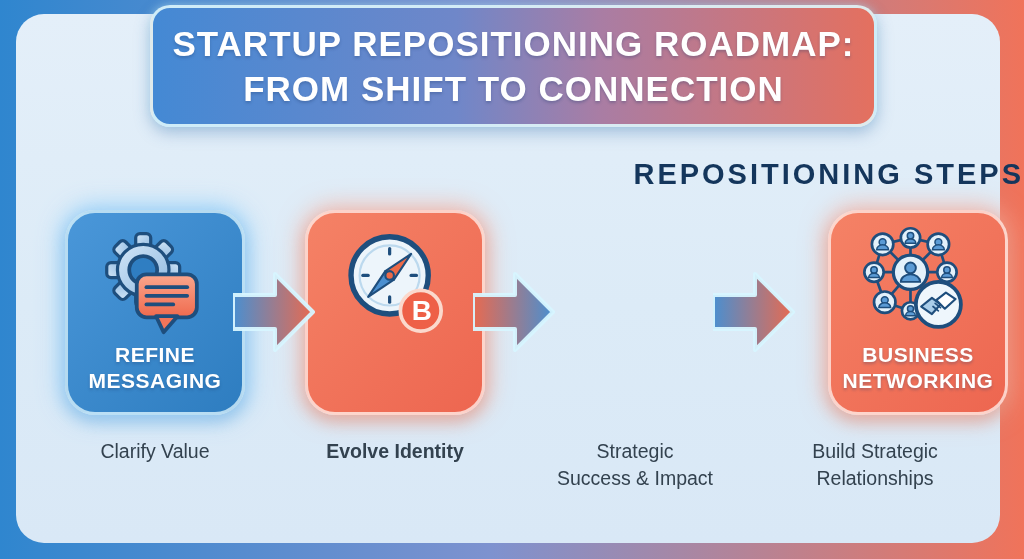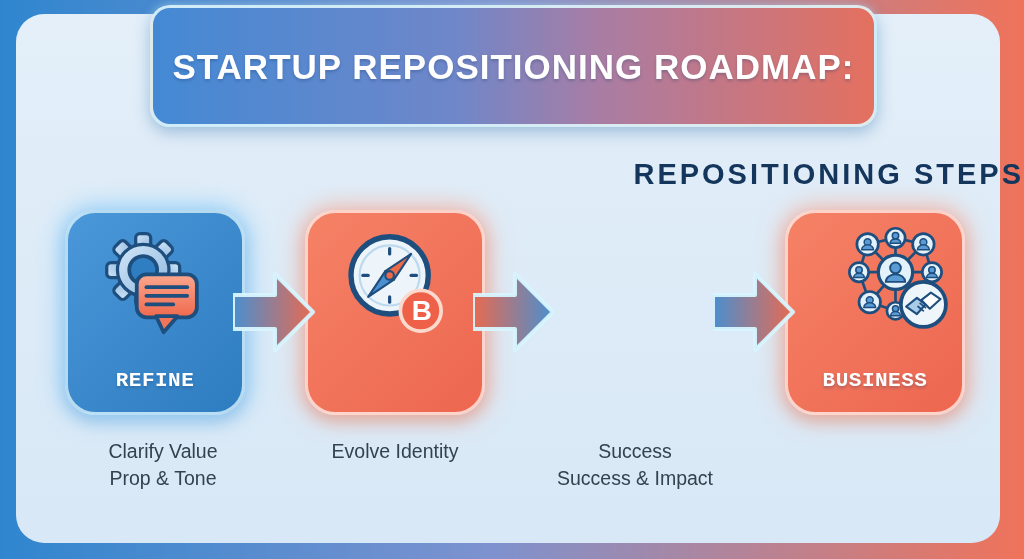--- a/index.html
+++ b/index.html
@@ -29,35 +29,35 @@
 
   
   .card{ position:absolute; top:210px; width:180px; height:205px; border-radius:30px;
     display:flex; flex-direction:column; align-items:center; }
   .card.blue{ background:linear-gradient(135deg,#4a97d9 0%,#2e7dc0 100%);
     border:3px solid rgba(225,248,255,.75);
     box-shadow:0 0 22px 5px rgba(140,205,250,.8), 0 6px 14px rgba(60,110,170,.3); }
   .card.coral{ background:linear-gradient(135deg,#f58266 0%,#ed6650 100%);
     border:3px solid rgba(255,235,230,.8);
     box-shadow:0 0 22px 5px rgba(250,170,150,.7), 0 6px 14px rgba(170,90,70,.3); }
-  .pos1{ left:65px; } .pos2{ left:305px; } .pos3{ left:545px; } .pos4{ left:785px;align-items:flex-end; }
+  .pos1{ left:65px; } .pos2{ left:305px; } .pos3{ left:545px; } .pos4{ left:828px; }
 
   .icon-wrap{ margin-top:12px; width:118px; height:118px; }
   .card-label{ position:absolute; bottom:18px; width:100%; text-align:center;
     color:#fff; font-weight:800; font-size:21px; line-height:26px; letter-spacing:.5px;
-    text-transform:uppercase; text-shadow:0 2px 3px rgba(30,60,110,.3);font-family:Liberation Mono, monospace; }
+    text-transform:uppercase; text-shadow:0 2px 3px rgba(30,60,110,.3); }
 
   
   .arrow{ position:absolute; top:268px; width:84px; height:88px; }
   .apos1{ left:233px; } .apos2{ left:473px; } .apos3{ left:713px; }
 
   
   .desc{ position:absolute; top:438px; width:240px; text-align:center;
     color:#33424f; font-size:19.5px; font-weight:500; line-height:27px; }
-  .dpos1{ left:43px; } .dpos2{ left:275px; } .dpos3{ left:515px; } .dpos4{ left:755px; }
+  .dpos1{ left:35px; } .dpos2{ left:275px;font-weight:bold; } .dpos3{ left:515px; } .dpos4{ left:755px; }
 
   svg text{ font-family:"Liberation Sans","DejaVu Sans",sans-serif; }
 </style>
 </head>
 <body>
 
 <div class="stage">
   <div class="panel"></div>
 
   <svg width="0" height="0" style="position:absolute">
@@ -80,20 +80,21 @@
       </linearGradient>
       <linearGradient id="barGrad" x1="0" y1="0" x2="0" y2="1">
         <stop offset="0" stop-color="#dcecf9"></stop>
           <stop offset="1" stop-color="#4c88cb"></stop>
       </linearGradient>
     </defs>
   </svg>
 
   <div class="banner">
     <div class="banner-line">STARTUP REPOSITIONING ROADMAP:</div>
+    <div class="banner-line">FROM SHIFT TO CONNECTION</div>
   </div>
 
   <div class="subtitle">REPOSITIONING STEPS</div>
 
   <div class="card blue pos1">
     <div class="icon-wrap">
       <svg viewBox="0 0 110 110" width="118" height="118">
         <g stroke="#1e4e7d" stroke-width="3" fill="url(#gearGrad)" stroke-linejoin="round">
           <g transform="translate(44,42)">
             <g>
@@ -128,20 +129,21 @@
         <path d="M56,85 l7,15 l13,-15 z" fill="#f2755a" stroke="#1e4e7d" stroke-width="3.5" stroke-linejoin="round"></path>
         <g stroke="#1e4e7d" stroke-width="3.5" stroke-linecap="round">
           <line x1="47" y1="58" x2="85" y2="58"></line>
           <line x1="47" y1="66" x2="85" y2="66"></line>
           <line x1="47" y1="74" x2="72" y2="74"></line>
         </g>
       </svg>
     </div>
     <div class="card-label">
       <div>REFINE</div>
+      <div>MESSAGING</div>
     </div>
   </div>
 
   <div class="card coral pos2">
     <div class="icon-wrap">
       <svg viewBox="0 0 110 110" width="118" height="118">
         <circle cx="50" cy="47" r="36" fill="#edf5fb" stroke="#1e4e7d" stroke-width="5"></circle>
         <circle cx="50" cy="47" r="28" fill="none" stroke="#bcd9ee" stroke-width="2"></circle>
         <g stroke="#1e4e7d" stroke-width="3" stroke-linecap="round">
           <line x1="50" y1="22" x2="50" y2="27"></line>
@@ -211,37 +213,41 @@
         <path d="M58,76 l10,-8 l8,6 l-8,9 z" fill="#a9cde9" stroke="#1e4e7d" stroke-width="2" stroke-linejoin="round"></path>
         <path d="M90,69 l-9,-6 l-9,7 l8,8 z" fill="#ffffff" stroke="#1e4e7d" stroke-width="2" stroke-linejoin="round"></path>
         <g stroke="#1e4e7d" stroke-width="1.6" stroke-linecap="round">
           <line x1="71" y1="73" x2="76" y2="77"></line>
             <line x1="69" y1="76" x2="74" y2="80"></line>
         </g>
       </svg>
     </div>
     <div class="card-label">
       <div>BUSINESS</div>
+      <div>NETWORKING</div>
     </div>
   </div>
 
   <svg class="arrow apos1" viewBox="0 0 84 88">
     <polygon points="0,27 42,27 42,6 80,44 42,82 42,61 0,61" fill="url(#grad-br)" stroke="rgba(215,245,255,.95)" stroke-width="4" stroke-linejoin="round"></polygon>
   </svg>
   <svg class="arrow apos2" viewBox="0 0 84 88">
     <polygon points="0,27 42,27 42,6 80,44 42,82 42,61 0,61" fill="url(#grad-rb)" stroke="rgba(215,245,255,.95)" stroke-width="4" stroke-linejoin="round"></polygon>
   </svg>
   <svg class="arrow apos3" viewBox="0 0 84 88">
     <polygon points="0,27 42,27 42,6 80,44 42,82 42,61 0,61" fill="url(#grad-br)" stroke="rgba(215,245,255,.95)" stroke-width="4" stroke-linejoin="round"></polygon>
   </svg>
 
   <div class="desc dpos1">
     <div>Clarify Value</div>
-    <div>Prop &amp; Tone</div>
   </div>
   <div class="desc dpos2">
     <div>Evolve Identity</div>
   </div>
   <div class="desc dpos3">
-    <div>Success</div>
+    <div>Strategic</div>
     <div>Success &amp; Impact</div>
   </div>
+  <div class="desc dpos4">
+    <div>Build Strategic</div>
+    <div>Relationships</div>
+  </div>
 </div>
 
 </body></html>

